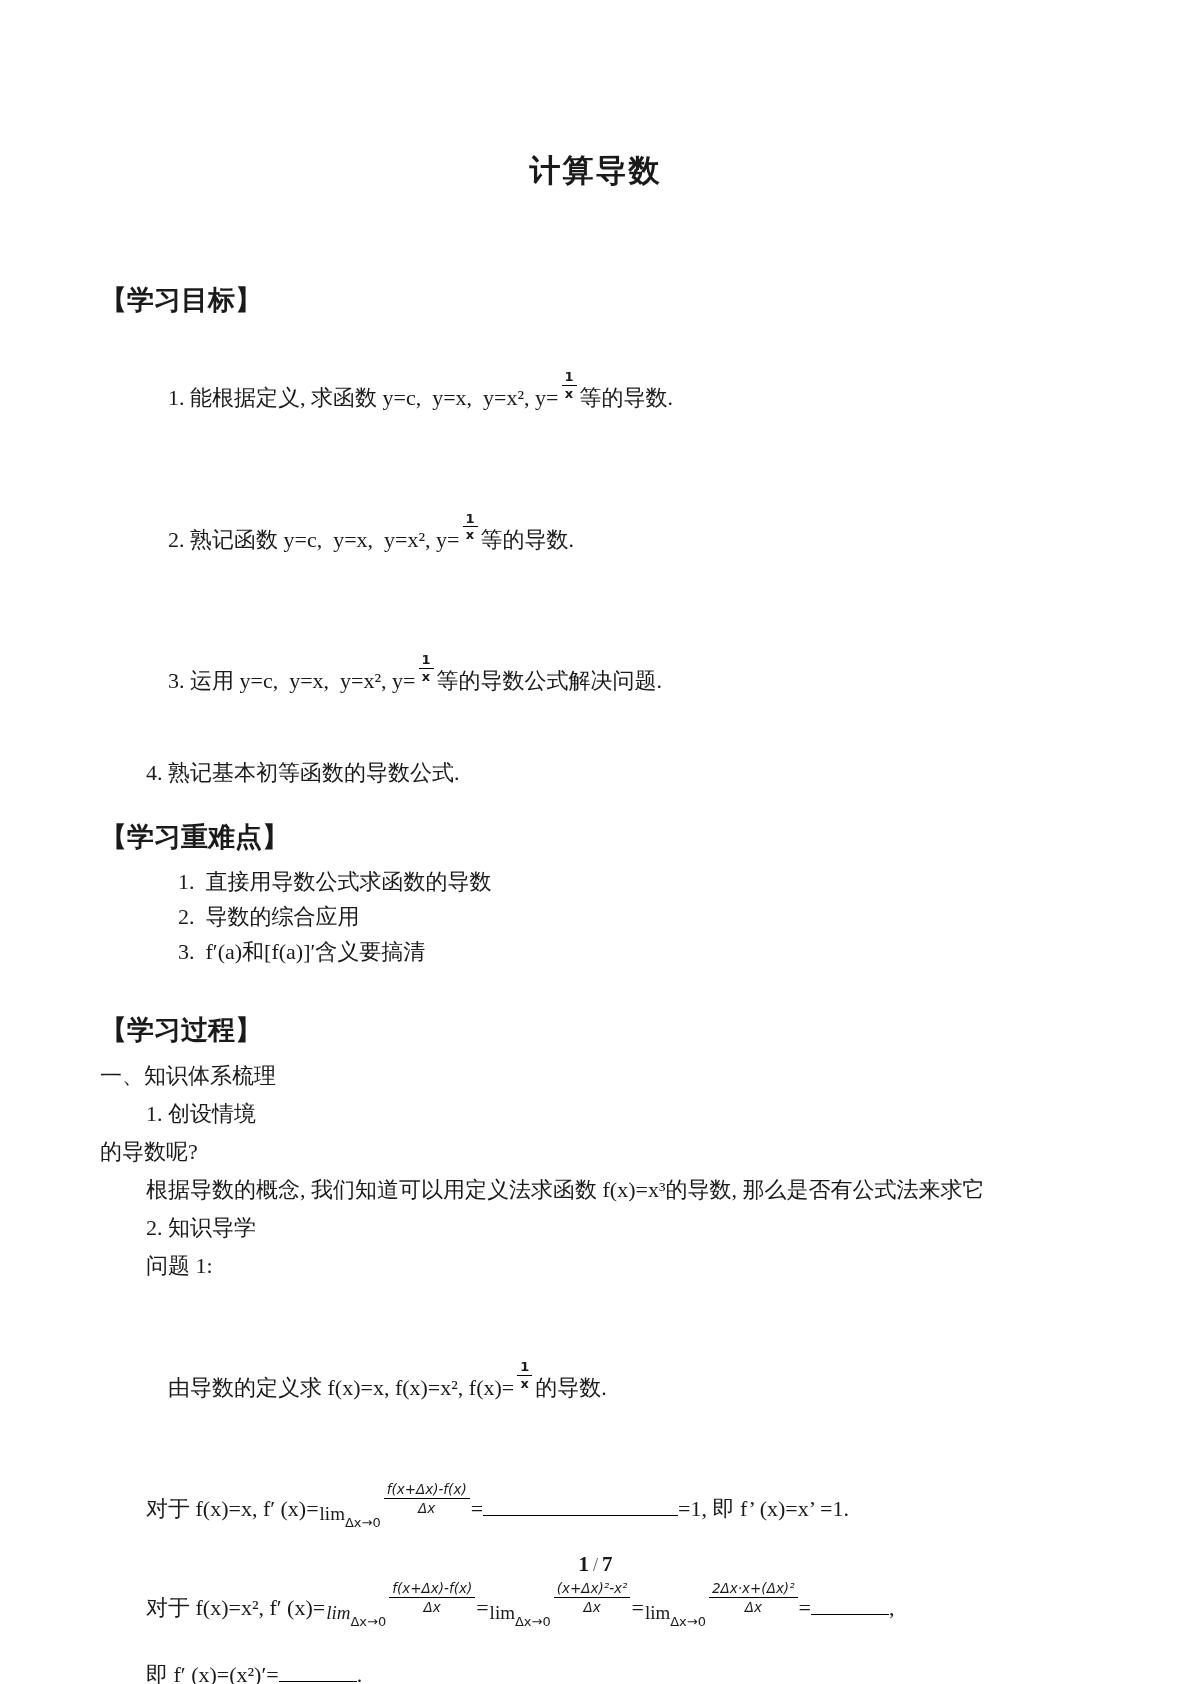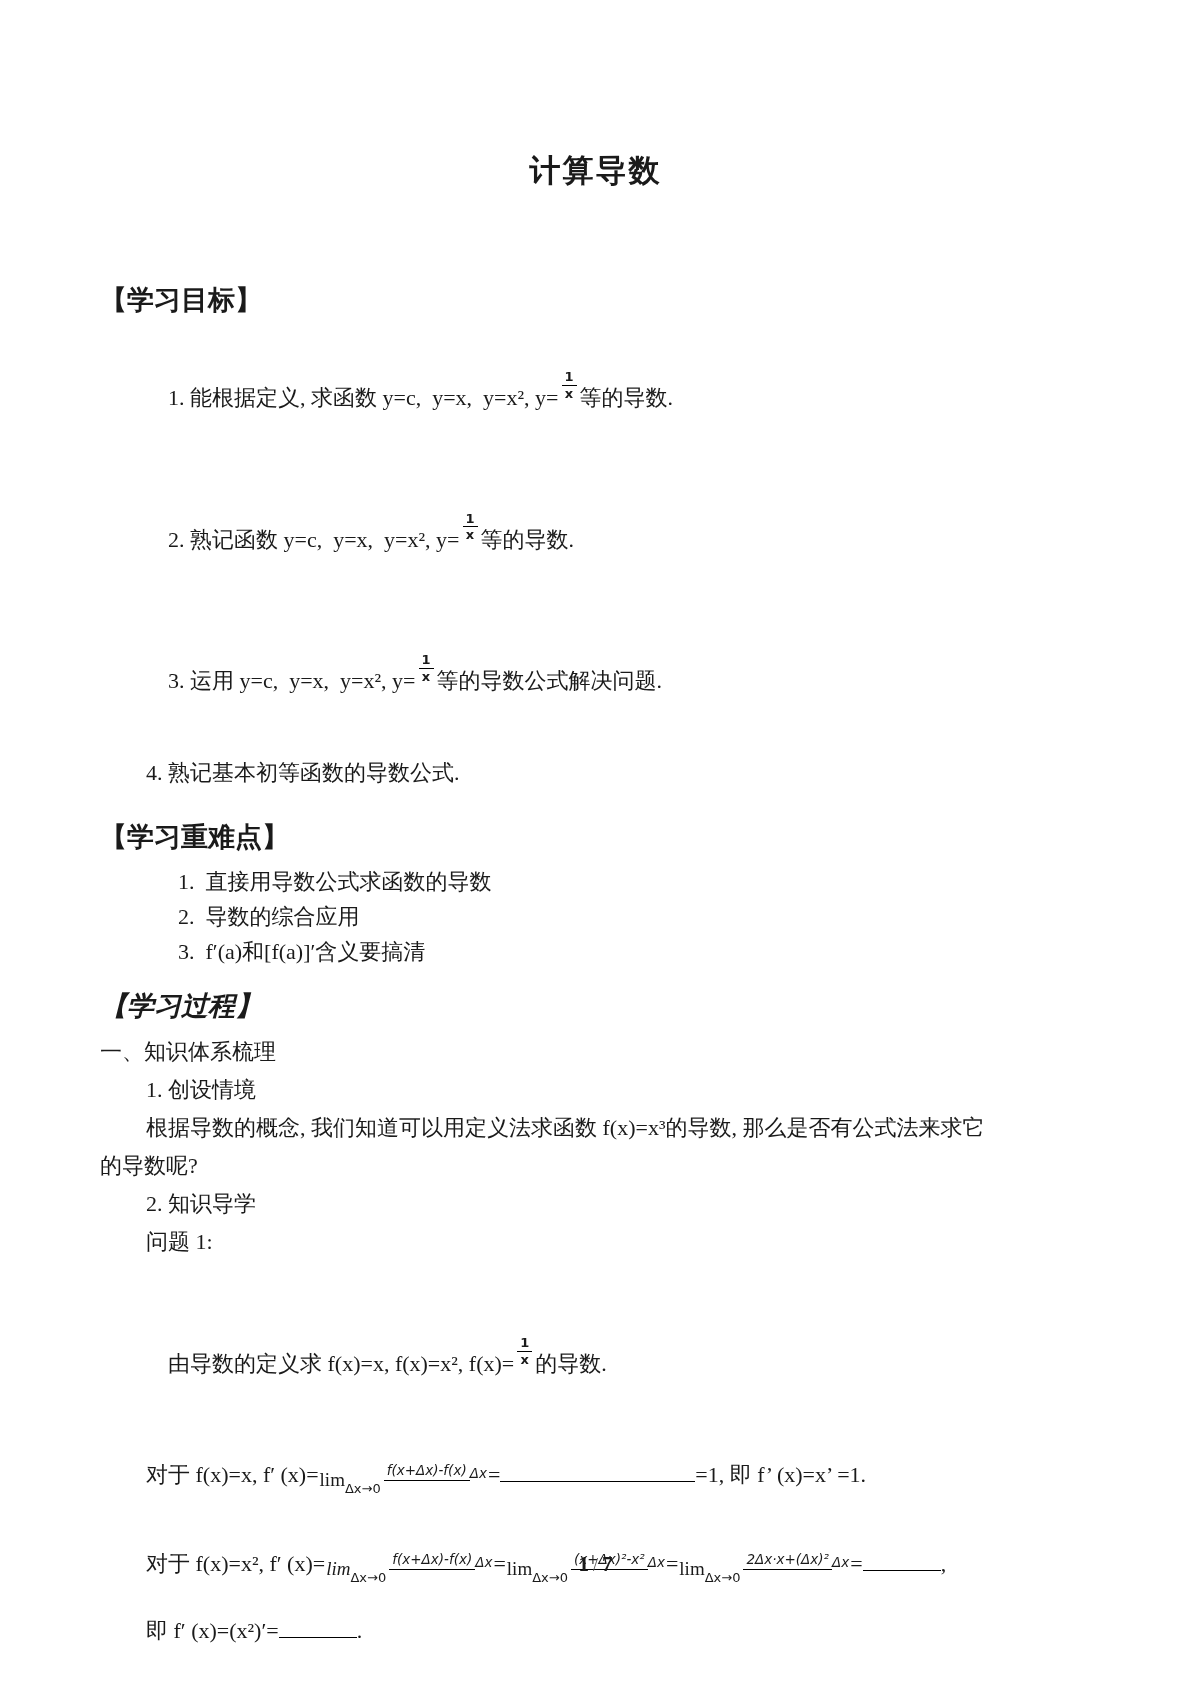--- a/index.html
+++ b/index.html
@@ -9,21 +9,21 @@
     font-family:"Liberation Serif","DejaVu Serif",serif;
     color:#1a1a1a;
   }
   .page { position:relative; width:1191px; height:1284px; padding:0 100px; }
 
   .title { padding-top:150px; text-align:center; font-size:31px; font-weight:bold; letter-spacing:2px; }
 
   .h2 { font-size:27px; font-weight:bold; margin:0; }
   .h2-objectives { margin-top:90px; }
   .h2-keypoints  { margin-top:30px; }
-  .h2-process    { margin-top:20px;font-style:italic; }
+  .h2-process    { margin-top:44px; }
 
   .line { font-size:22px; line-height:32px; white-space:pre-wrap; }
   .indent1 { padding-left:46px; }
   .indent-num { padding-left:78px; }
 
   .obj { margin-top:34px; }
   .obj-first { margin-top:20px; }
   .obj-plain { margin-top:28px; }
 
   .kp { margin-top:10px; line-height:33px; }
@@ -41,21 +41,21 @@
   .frac .fnum { display:block; border-bottom:1.5px solid #000; padding:0 3px 1px; }
   .frac .fden { display:block; padding-top:1px; }
 
   
   .limgrp { display:inline-flex; align-items:flex-end; vertical-align:-4px; margin:0 1px; }
   .limstack { display:inline-flex; flex-direction:row; align-items:center; line-height:1; }
   .limword { font-size:19px; font-family:"Liberation Serif",serif; }
   .limword.it { font-style:italic; }
   .limsub { font-size:13px; font-family:"DejaVu Sans",sans-serif; margin-top:18px; }
   .mfrac {
-    display:inline-flex; flex-direction:row; align-items:center;
+    display:inline-flex; flex-direction:column; align-items:center;
     font-family:"DejaVu Sans",sans-serif; font-style:italic;
     font-size:13.5px; line-height:1.05; margin:0 0 14px 3px;
   }
   .mfrac .mtop { border-bottom:1px solid #000; padding:0 3px 2px; display:inline-flex; align-items:center; }
   .mfrac .mbot { padding-top:2px; }
 
   .eqline { font-size:22px; white-space:nowrap; line-height:34px; }
   .f1 { margin-top:46px; }
   .f2 { margin-top:52px; }
   .f2b{ margin-top:30px; }
@@ -93,22 +93,22 @@
   <div class="line indent1 obj-plain">4. 熟记基本初等函数的导数公式.</div>
 
   <div class="h2 h2-keypoints">【学习重难点】</div>
   <div class="line indent-num kp">1.  直接用导数公式求函数的导数</div>
   <div class="line indent-num kp">2.  导数的综合应用</div>
   <div class="line indent-num kp">3.  f′(a)和[f(a)]′含义要搞清</div>
 
   <div class="h2 h2-process">【学习过程】</div>
   <div class="line proc-line proc-first">一、知识体系梳理</div>
   <div class="line indent1 proc-line">1. 创设情境</div>
+  <div class="line proc-line">的导数呢?</div>
   <div class="line indent1 proc-line">根据导数的概念, 我们知道可以用定义法求函数 f(x)=x³的导数, 那么是否有公式法来求它</div>
-  <div class="line proc-line">的导数呢?</div>
   <div class="line indent1 proc-line">2. 知识导学</div>
   <div class="line indent1 proc-line">问题 1:</div>
 
   <div class="line indent1 obj" style="margin-top:46px;">
     <span>由导数的定义求 f(x)=x, f(x)=x², f(x)=</span><span class="frac"><span class="fnum">1</span><span class="fden">x</span></span><span>的导数.</span>
   </div>
 
   <div class="eqline indent1 f1">
     <span>对于 f(x)=x, f′ (x)=</span><span class="limgrp">
         <span class="limstack">

